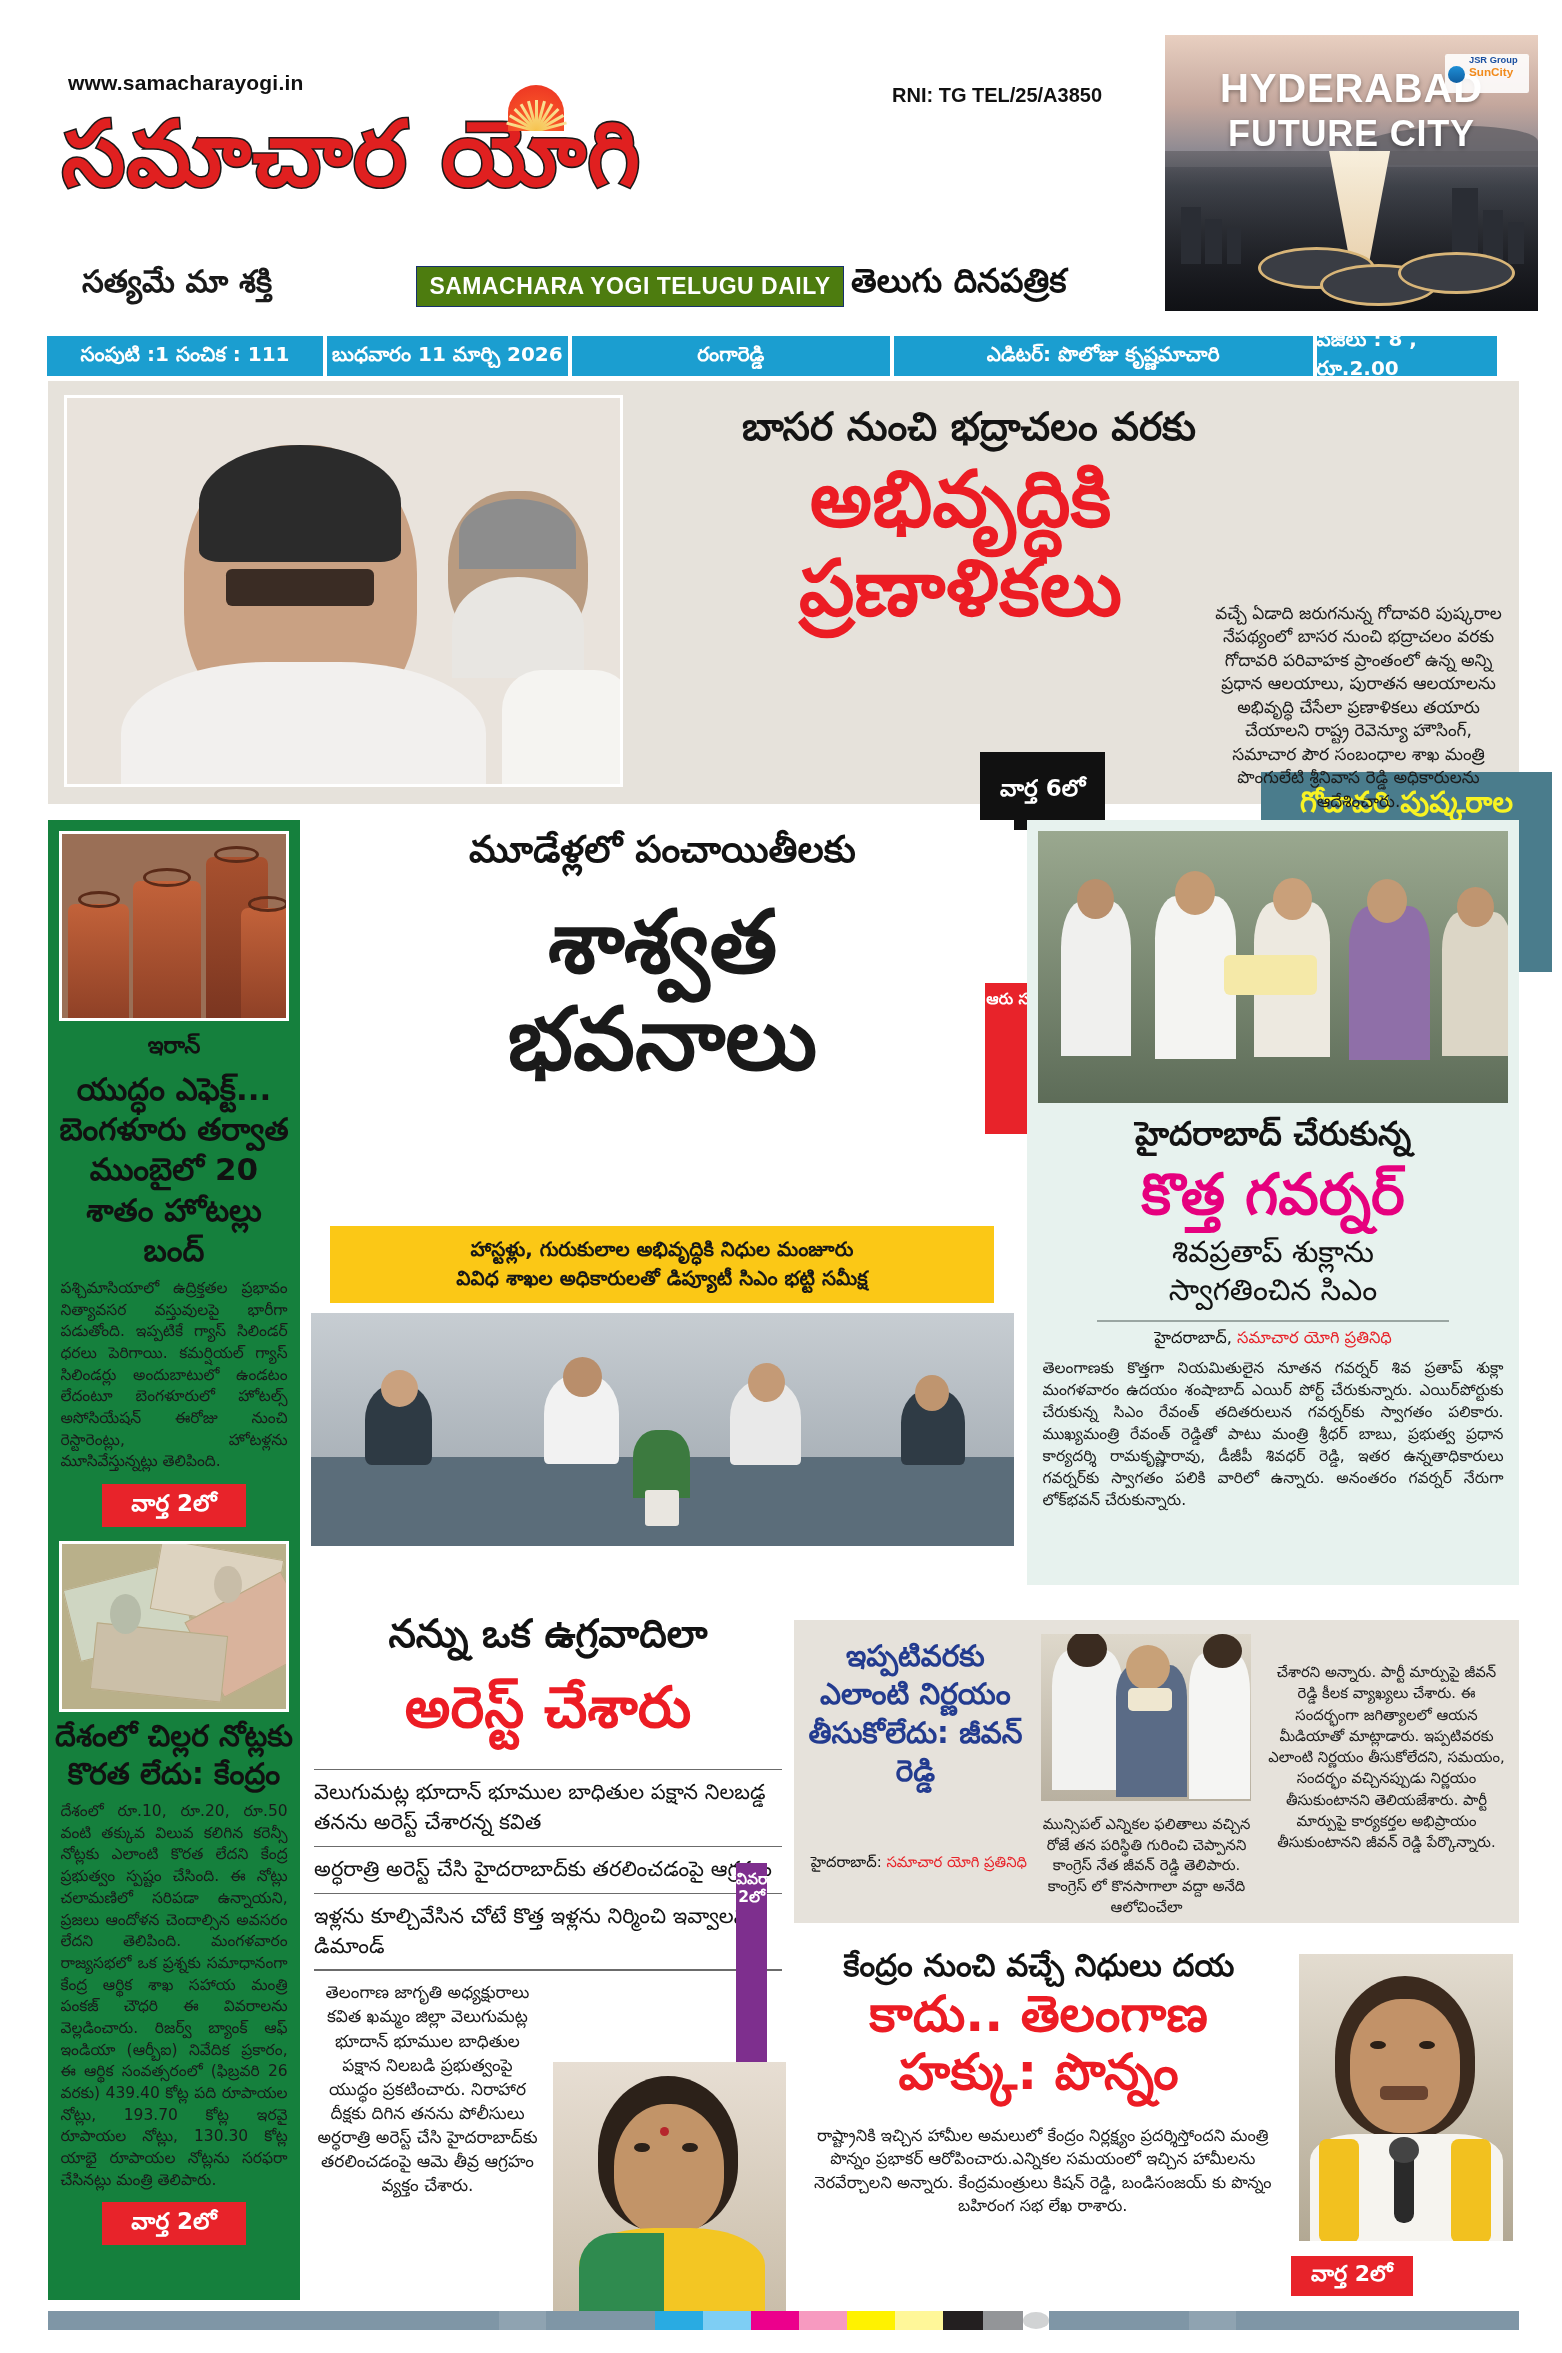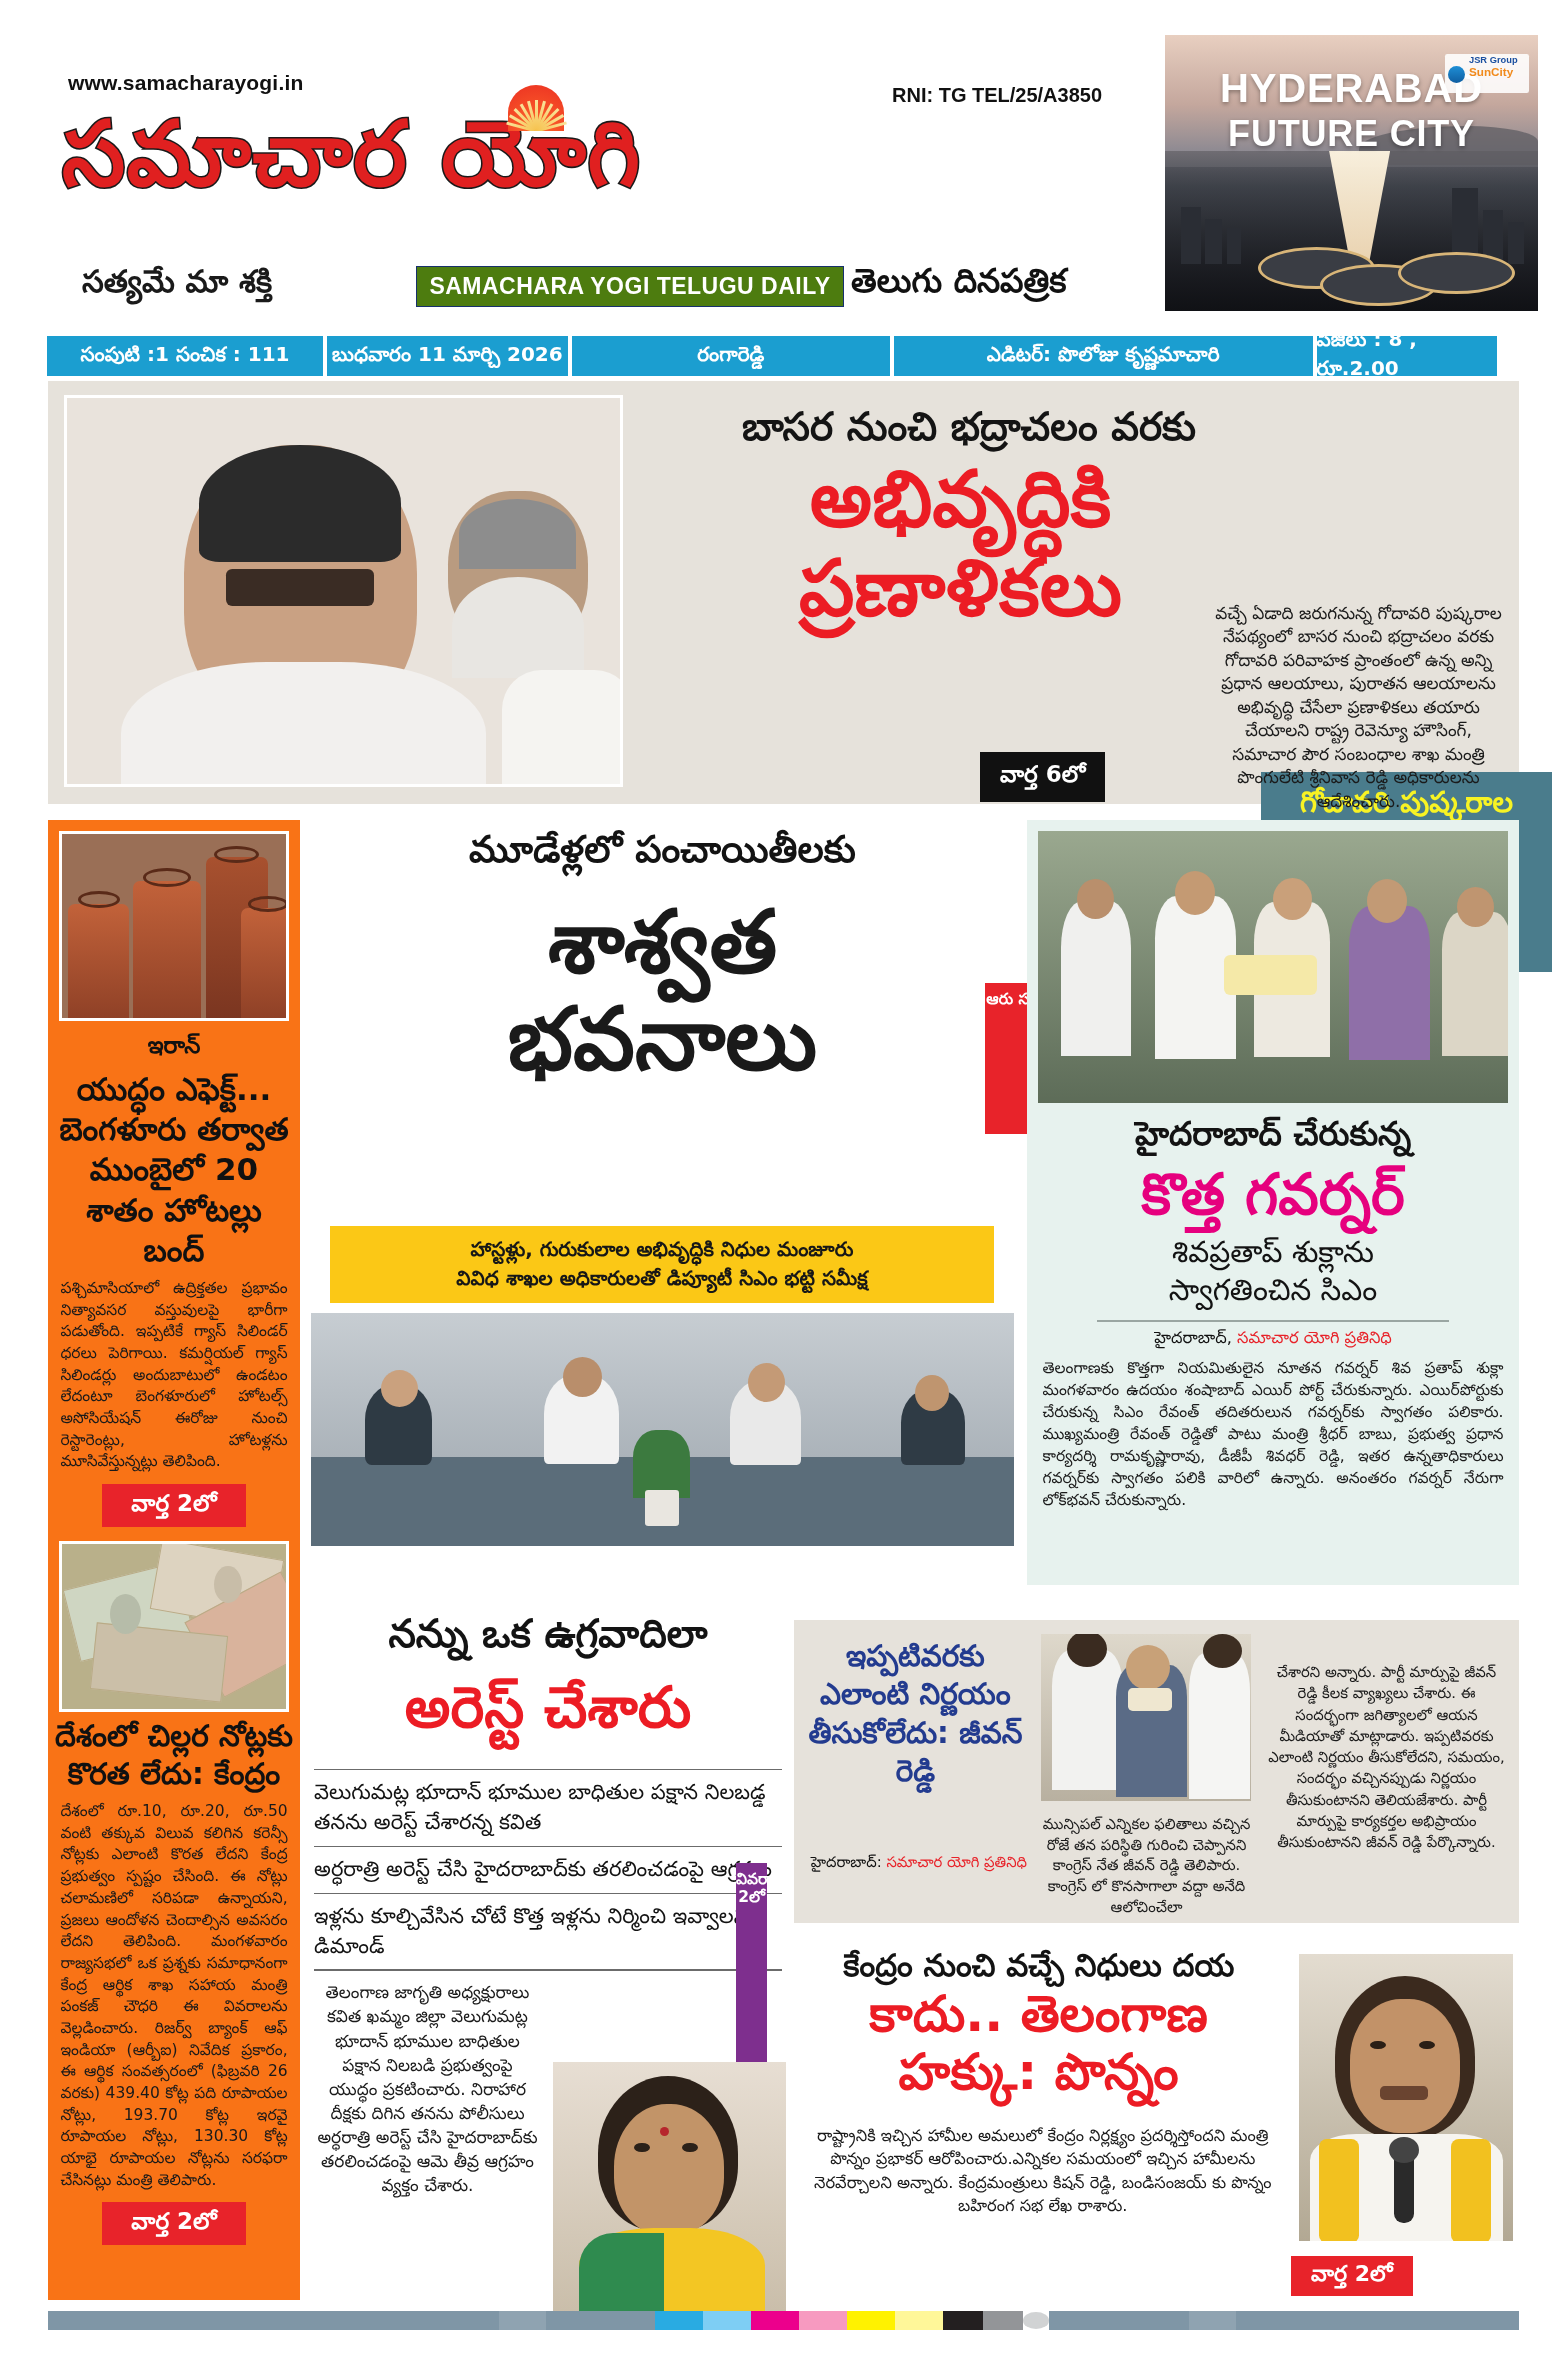--- a/index.html
+++ b/index.html
@@ -68,30 +68,30 @@
 
   
   .lead{position:absolute;left:48px;top:381px;width:1471px;height:423px;background:#e6e2db;}
   .lead-photo{position:absolute;left:15.5px;top:14px;width:559px;height:392px;
     background:#d9d3ca;border:3.9px solid #fff;overflow:hidden;}
   .lead-kicker{position:absolute;left:614px;top:23px;width:614px;text-align:center;
     font-family:"DejaVu Sans",sans-serif;font-size:39px;font-weight:bold;color:#141414;}
   .lead-head{position:absolute;left:590px;top:74px;width:645px;text-align:center;
     font-family:"DejaVu Sans",sans-serif;font-size:78px;font-weight:bold;color:#ec1c24;line-height:1.14;}
   .lead-ref{position:absolute;left:932px;top:371px;background:#111;color:#fff;
-    font-family:"DejaVu Sans",sans-serif;font-weight:bold;font-size:23px;padding:9px 20px;}
+    font-family:"DejaVu Sans",sans-serif;font-weight:bold;font-size:23px;padding:23px 20px;}
   .teal-box{position:absolute;left:1213px;top:391px;width:291px;height:200px;background:#4a7c8c;
     padding:12.4px 9.3px;}
   .teal-box .t{font-family:"DejaVu Sans",sans-serif;font-size:29px;font-weight:bold;color:#f8f324;
     line-height:1.25;text-align:center;}
   .teal-body{position:absolute;left:1213px;top:602px;width:291px;
     font-family:"DejaVu Sans",sans-serif;font-size:17px;color:#1a1a1a;line-height:1.38;text-align:center;}
 
   
-  .leftcol{position:absolute;left:48px;top:820px;width:252px;height:1480px;background:#f97316;}
+  .leftcol{position:absolute;left:48px;top:820px;width:252px;height:1480px;background:#15803d;}
   .lc-img{margin:11px 11px 0 11px;height:190px;background:#9a6f56;border:3.1px solid #fff;
     overflow:hidden;position:relative;}
   .cyl{position:absolute;border-radius:7px 7px 3.1px 3.1px;background:linear-gradient(#c2623a,#8e4026);}
   .lc-kick{text-align:center;font-family:"DejaVu Sans",sans-serif;font-size:23px;font-weight:bold;color:#111;margin-top:11px;}
   .lc-head{text-align:center;font-family:"DejaVu Sans",sans-serif;font-size:31px;font-weight:bold;
     color:#111;line-height:1.3;margin-top:4.7px;padding:0 6.2px;}
   .lc-body{font-family:"DejaVu Sans",sans-serif;font-size:15.5px;color:#1a1a1a;line-height:1.4;
     text-align:justify;padding:7.8px 12.4px 0 12.4px;}
   .redref{background:#e8232a;color:#fff;font-family:"DejaVu Sans",sans-serif;font-weight:bold;
     font-size:23px;text-align:center;padding:5.4px 0;margin:11px 54px 0 54px;}

